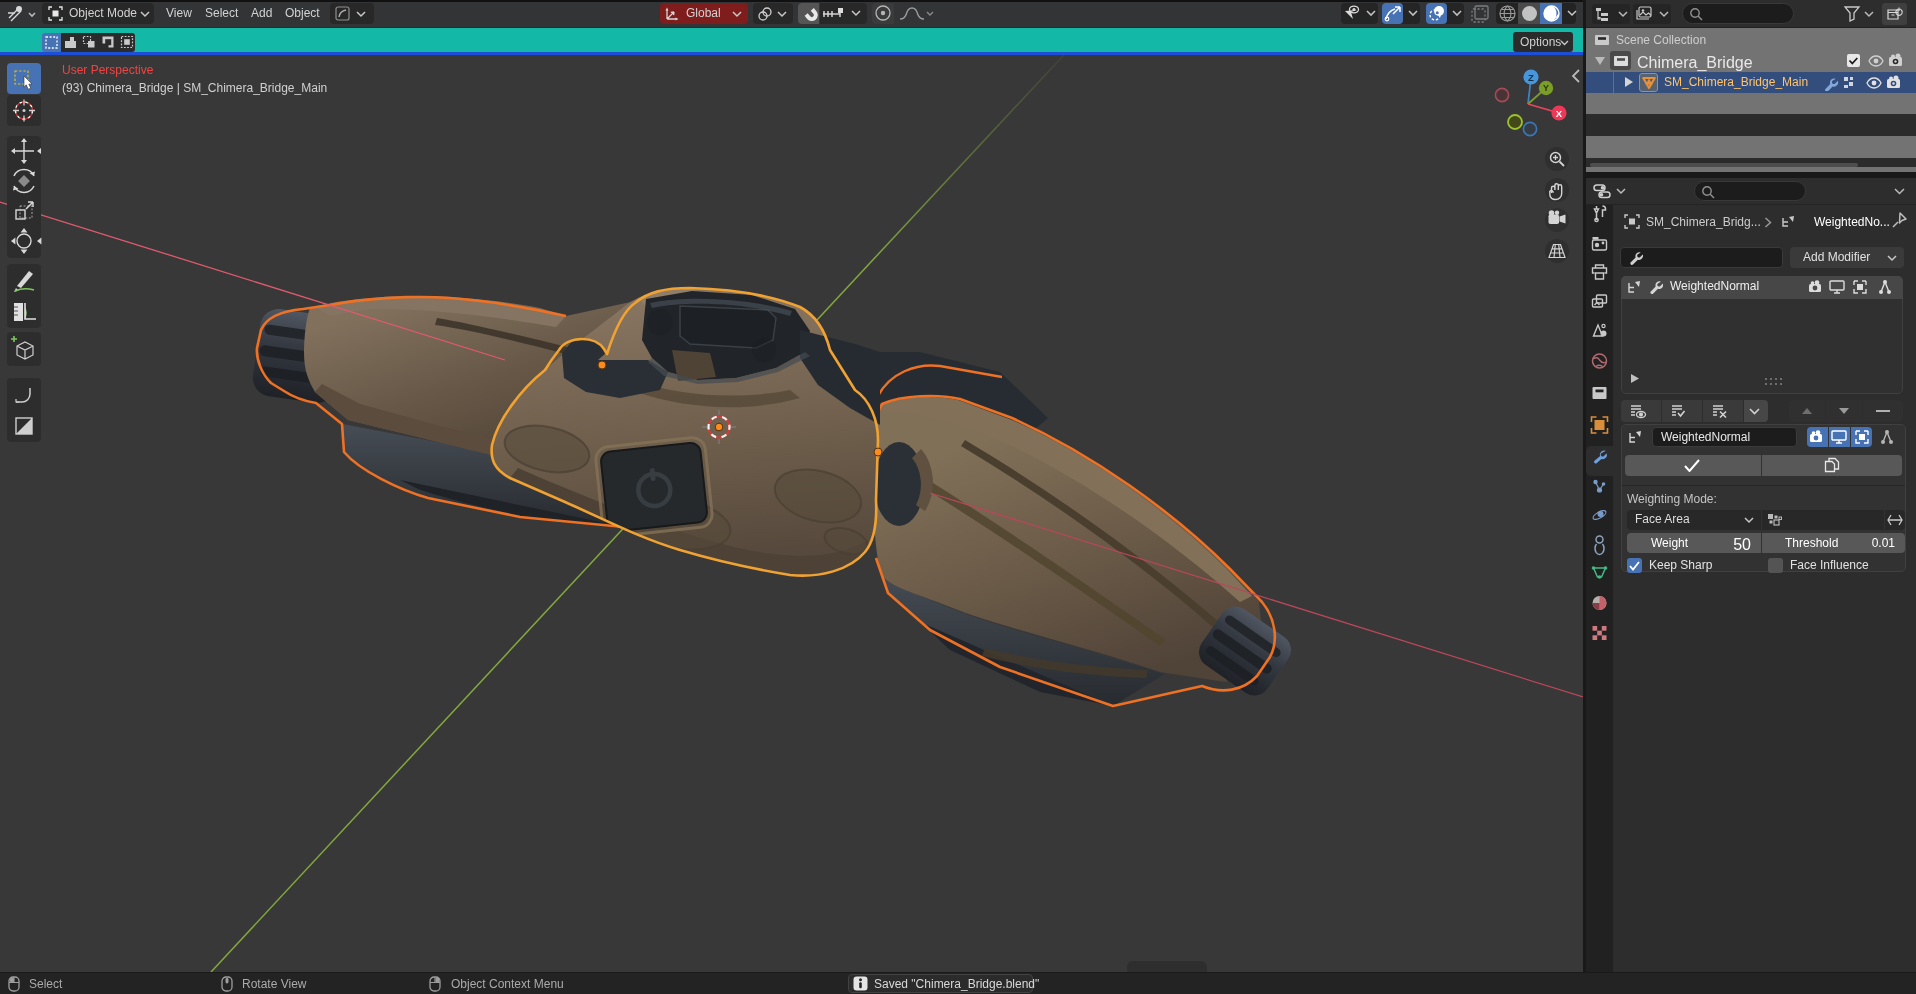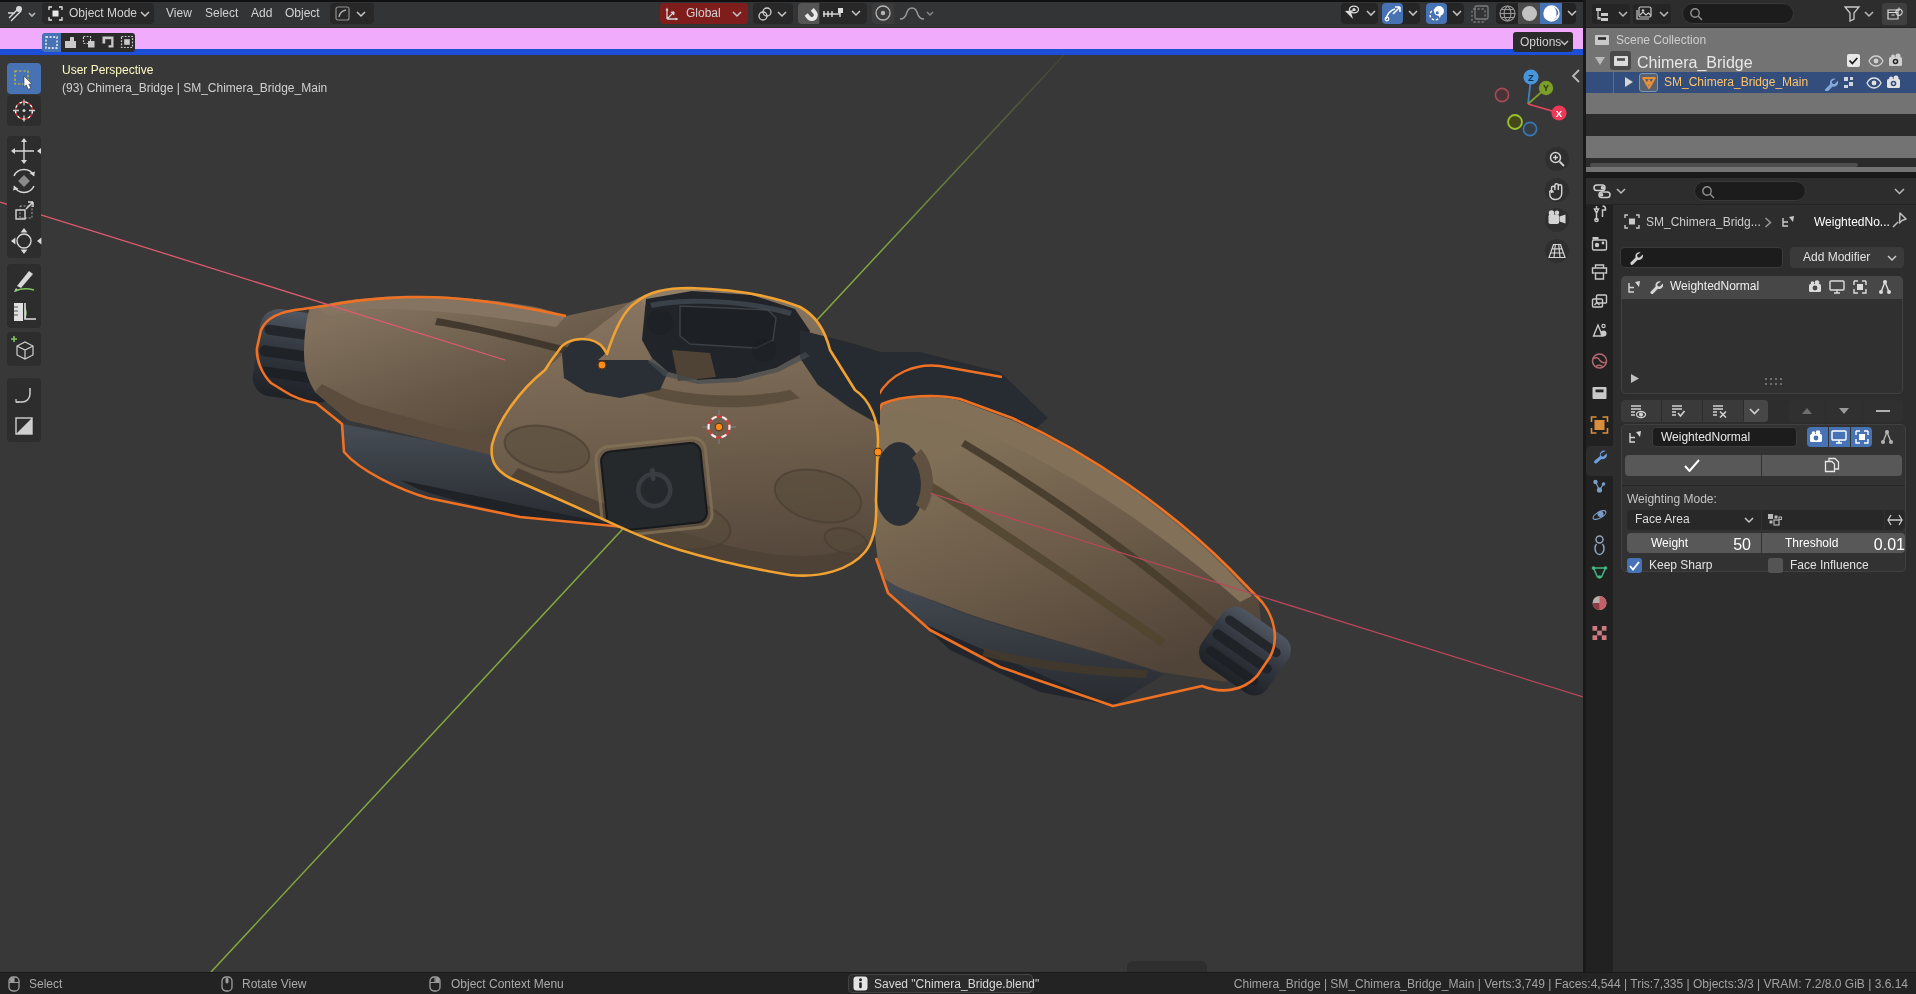--- a/index.html
+++ b/index.html
@@ -241,21 +241,21 @@
  </svg>
  <div class="abs" style="left:217px;top:3px;width:22px;height:21px;background:#3b3b3b;border-radius:4px 0 0 4px"></div>
  <svg class="abs" style="left:219px;top:5px" width="60" height="17" viewBox="0 0 60 17">
   <circle cx="9" cy="8" r="7" fill="none" stroke="#b5b5b5" stroke-width="1.3"></circle>
   <circle cx="9" cy="8" r="2.2" fill="#b5b5b5"></circle>
   <path d="M26 14 Q31 14 32.5 8.5 Q34 3 38 3 Q42 3 43.5 8.5 Q45 14 50 14" fill="none" stroke="#9b9b9b" stroke-width="1.4"></path>
   <path d="M53 7 l3 3 l3 -3" stroke="#8a8a8a" stroke-width="1.4" fill="none"></path>
  </svg>
 </div>
 
-<div class="abs" id="toolrow" style="left:0;top:28px;width:1583px;height:27px;background:#f0abfc;border-bottom:6px solid #1d4ed8">
+<div class="abs" id="toolrow" style="left:0;top:28px;width:1583px;height:27px;background:#14b8a6;border-bottom:3px solid #1d4ed8">
  <div class="abs" style="left:42px;top:5px;width:19px;height:19px;background:#4772b3;border-radius:3px 0 0 3px"></div>
  <div class="abs" style="left:61px;top:5px;width:74px;height:19px;background:#2b2b2b;border-radius:0 3px 3px 0"></div>
  <svg class="abs" style="left:42px;top:5px" width="94" height="19" viewBox="0 0 94 19">
   <rect x="4" y="4" width="11" height="11" fill="none" stroke="#fff" stroke-width="1.3" stroke-dasharray="2 1.6"></rect>
   <g transform="translate(19,0)">
         <path d="M4 8 h5 v-4 h4 v4 h2 v7 h-11 Z" fill="#c9c9c9"></path>
       </g>
   <g transform="translate(38,0)">
         <rect x="3.5" y="3.5" width="7" height="7" fill="none" stroke="#c9c9c9" stroke-width="1.2" stroke-dasharray="1.8 1.4"></rect>
         <rect x="8" y="8" width="6.5" height="6.5" fill="#c9c9c9"></rect>
@@ -270,21 +270,21 @@
       </g>
  </svg>
  <div class="abs" style="left:1513px;top:4px;width:60px;height:20px;background:#2b2b2b;border-radius:3px">
   <span class="abs" style="left:7px;top:3px;font-size:12px;color:#cfcfcf">Options</span>
   <svg class="abs" style="left:47px;top:8px" width="9" height="6" viewBox="0 0 9 6">
         <path d="M1 1 l3.5 3.5 L8 1" stroke="#c8c8c8" stroke-width="1.4" fill="none"></path>
       </svg>
  </div>
 </div>
 
-<div class="abs" style="left:62px;top:63px;font-size:12px;color:#fef9c3">User Perspective</div>
+<div class="abs" style="left:62px;top:63px;font-size:12px;color:#ef4444">User Perspective</div>
 <div class="abs" style="left:62px;top:81px;font-size:12px;color:#d0d0d0">(93) Chimera_Bridge | SM_Chimera_Bridge_Main</div>
 <svg class="abs" style="left:1570px;top:68px" width="12" height="16" viewBox="0 0 12 16">
     <path d="M9 2 L3 8 L9 14" stroke="#b9b9b9" stroke-width="1.8" fill="none"></path>
   </svg>
 
 <div class="abs" id="toolbar" style="left:6px;top:60px;width:36px;height:420px">
  <svg width="36" height="420" viewBox="0 0 36 420">
   <g>
    <rect x="1" y="3" width="34" height="31" rx="4" fill="#4772b3"></rect>
    <rect x="1" y="35" width="34" height="31" rx="4" fill="#2d2d2d"></rect>
@@ -762,21 +762,21 @@
  <div class="abs" style="left:299px;top:332px;width:20px;height:20px;background:#282828;border-radius:0 4px 4px 0"></div>
  <svg class="abs" style="left:301px;top:336px" width="16" height="12" viewBox="0 0 16 12">
       <path d="M4 1 L1 6 l3 5 M12 1 l3 5 l-3 5 M1 6 h14" stroke="#c9c9c9" stroke-width="1.3" fill="none"></path>
     </svg>
  <div class="abs" style="left:41px;top:355px;width:134px;height:20px;background:#585858;border-radius:4px 0 0 4px">
   <span class="abs" style="left:24px;top:2.5px;font-size:12px;color:#ffffff">Weight</span>
   <span class="abs" style="right:10px;top:2.5px;font-size:16px;color:#ffffff">50</span>
  </div>
  <div class="abs" style="left:176px;top:355px;width:143px;height:20px;background:#585858;border-radius:0 4px 4px 0">
   <span class="abs" style="left:23px;top:2.5px;font-size:12px;color:#ffffff">Threshold</span>
-  <span class="abs" style="right:0;top:2.5px;font-size:16px;color:#ffffff">0.01</span>
+  <span class="abs" style="right:10px;top:2.5px;font-size:12px;color:#ffffff">0.01</span>
  </div>
  <div class="abs" style="left:41px;top:380px;width:15px;height:15px;background:#4772b3;border-radius:3px"></div>
  <svg class="abs" style="left:43px;top:383px" width="11" height="10" viewBox="0 0 11 10">
       <path d="M1 5 l3 3.5 L10 1" stroke="#fff" stroke-width="1.8" fill="none"></path>
     </svg>
  <span class="abs" style="left:63px;top:380px;font-size:12px;color:#e2e2e2">Keep Sharp</span>
  <div class="abs" style="left:182px;top:380px;width:15px;height:15px;background:#545454;border-radius:3px"></div>
  <span class="abs" style="left:204px;top:380px;font-size:12px;color:#e2e2e2">Face Influence</span>
 </div>
 
@@ -799,14 +799,13 @@
       <rect x="6.5" y="1.5" width="4" height="5" rx="1.5" fill="#9d9d9d"></rect>
  </svg>
  <span class="abs" style="left:451px;top:4px;font-size:12px;color:#aaaaaa">Object Context Menu</span>
  <div class="abs" style="left:848px;top:1px;width:185px;height:19px;background:#2b2b2b;border:1px solid #424242;border-radius:4px"></div>
  <svg class="abs" style="left:853px;top:3px" width="15" height="15" viewBox="0 0 15 15">
   <rect x="0.5" y="0.5" width="14" height="14" rx="3" fill="#e4e4e4"></rect>
   <circle cx="7.5" cy="3.8" r="1.5" fill="#232323"></circle>
       <rect x="6.2" y="6.2" width="2.6" height="6" rx="1.2" fill="#232323"></rect>
  </svg>
  <span class="abs" style="left:874px;top:4px;font-size:12px;color:#d8d8d8">Saved "Chimera_Bridge.blend"</span>
- <span class="abs" style="right:8px;top:4px;font-size:12px;color:#a2a2a2">Chimera_Bridge | SM_Chimera_Bridge_Main | Verts:3,749 | Faces:4,544 | Tris:7,335 | Objects:3/3 | VRAM: 7.2/8.0 GiB | 3.6.14</span>
 </div>
 
 </body></html>

